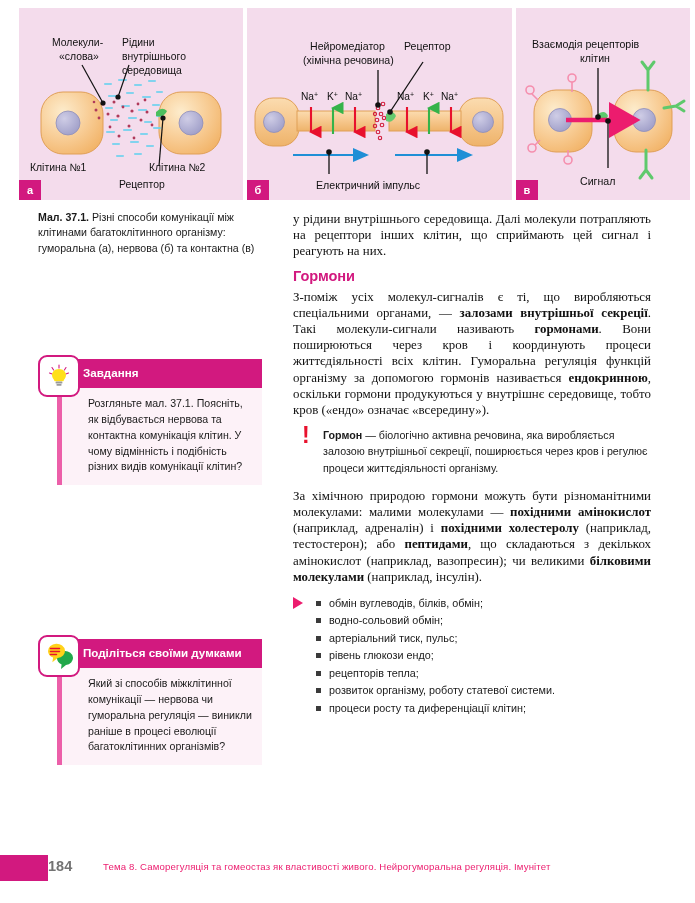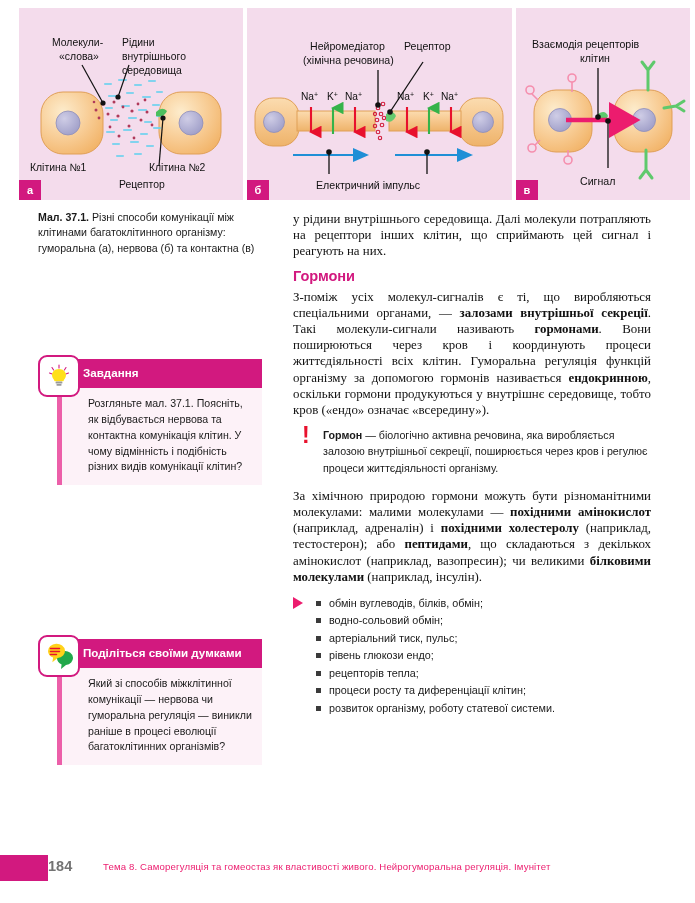--- a/index.html
+++ b/index.html
@@ -389,22 +389,22 @@
     <div class="arrow-line">
       <span class="tri"></span>
     </div>
 
     <ul class="sq">
       <li>обмін вуглеводів, білків, обмін;</li>
       <li>водно-сольовий обмін;</li>
       <li>артеріальний тиск, пульс;</li>
       <li>рівень глюкози ендо;</li>
       <li>рецепторів тепла;</li>
+      <li>розвиток організму, роботу статевої системи.</li>
       <li>процеси росту та диференціації клітин;</li>
-      <li>розвиток організму, роботу статевої системи.</li>
     </ul>
   </div>
 
   <div class="footer">
     <div class="swatch"></div>
     <div class="pnum">184</div>
     <div class="ftext">Тема 8. Саморегуляція та гомеостаз як властивості живого. Нейрогуморальна регуляція. Імунітет</div>
   </div>
 
 </div>

